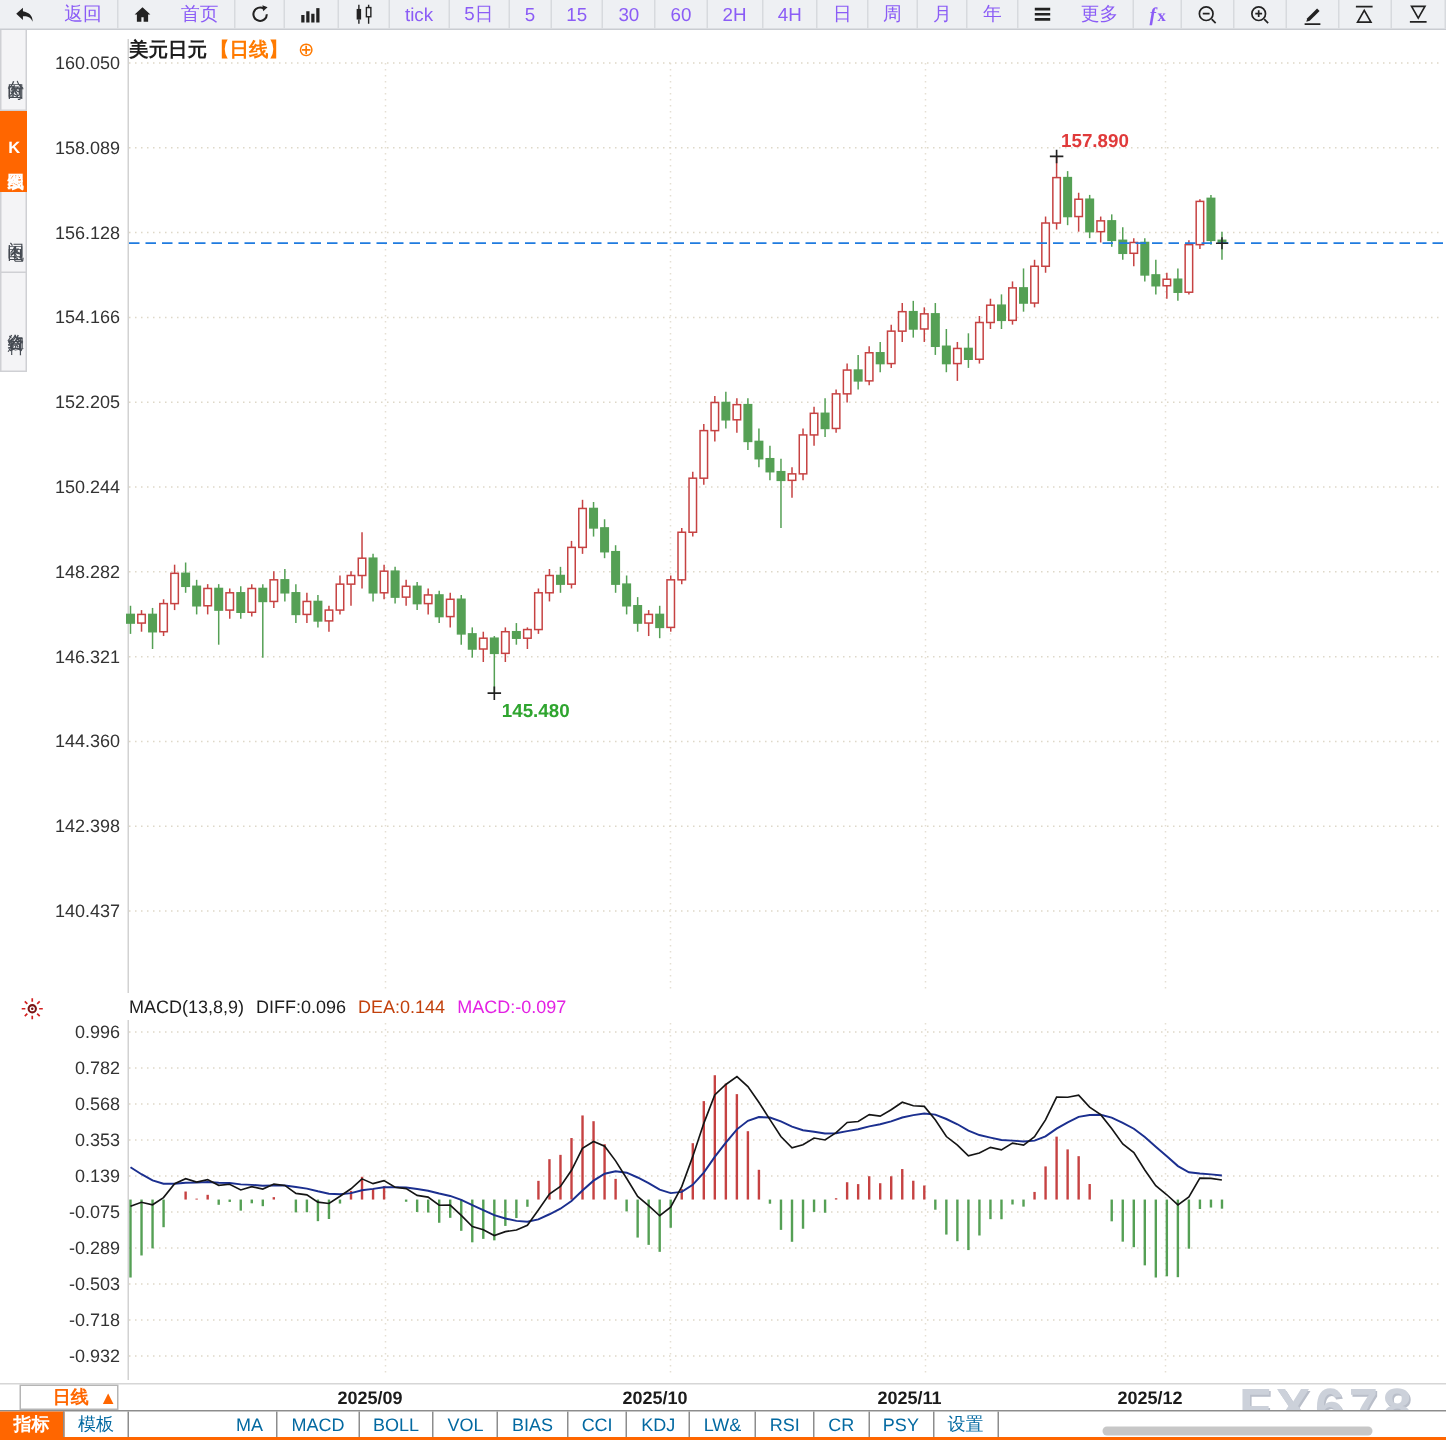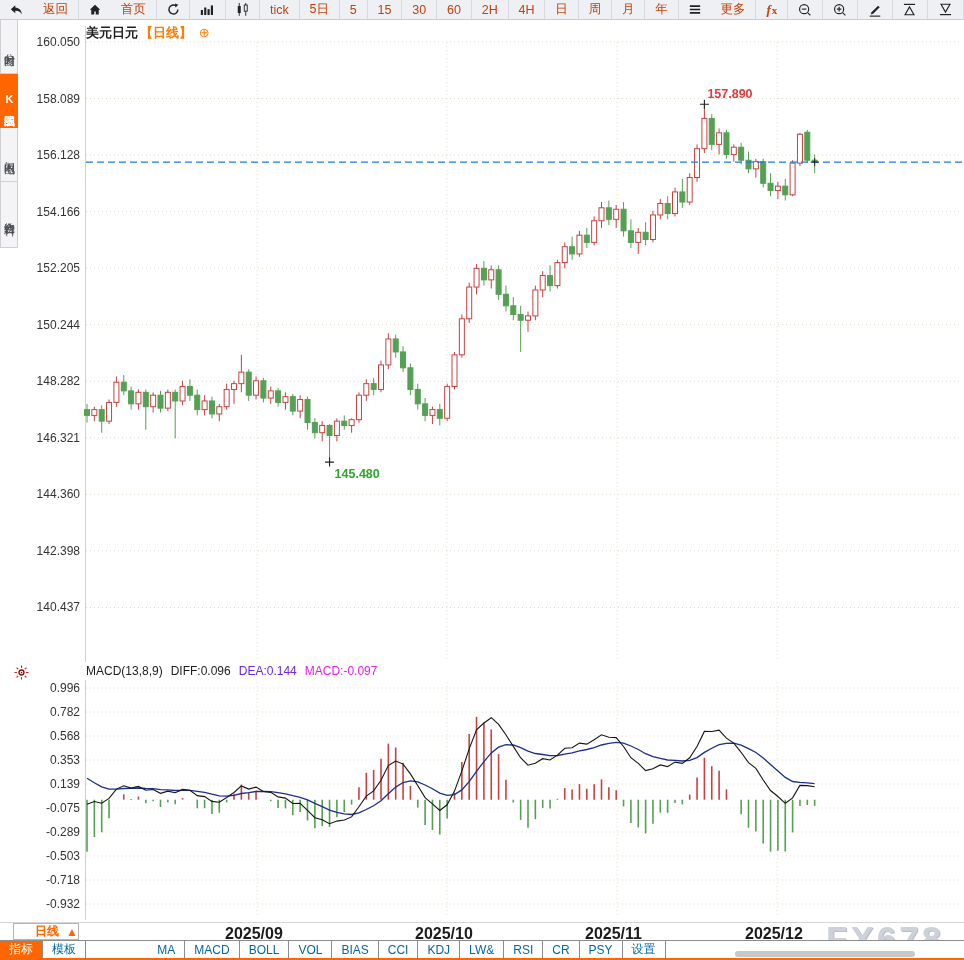--- a/index.html
+++ b/index.html
@@ -10,21 +10,21 @@
   }
   
   .toolbar{
     position:absolute;top:0;left:0;width:964px;height:20px;
     background:#eef0f3;border-bottom:1px solid #c9ccd1;
     display:flex;align-items:stretch;box-sizing:border-box;z-index:6;
   }
   .tb-item{
     flex:1 1 auto;display:flex;align-items:center;justify-content:center;
     gap:20px;padding:0 7px;border-right:1px solid #d7dade;
-    font-size:12.5px;color:#c2410c;white-space:nowrap;cursor:pointer;
+    font-size:12.5px;color:#8b5cf6;white-space:nowrap;cursor:pointer;
   }
   .tb-item svg{display:block}
   .fx{font-family:"Liberation Serif","DejaVu Serif",serif;font-size:13px;}
   .fx i{font-style:italic;font-weight:bold;margin-right:1px}
   .fx b{font-style:normal;font-weight:bold;font-size:11px}
   
   .sidebar{position:absolute;top:20px;left:0;width:18px;z-index:5;}
   .side-tab{
     writing-mode:vertical-rl;text-orientation:upright;
     width:18px;box-sizing:border-box;
@@ -42,37 +42,37 @@
   .macd-label span{margin-right:8px}
   
   svg.pane{position:absolute;left:0;background:transparent;z-index:2;}
   #priceChart{top:20px;}
   #macdChart{top:678px;}
   
   .xaxis-row{
     position:absolute;top:922px;left:0;width:964px;height:18px;
     border-top:1px solid #d6d6d6;background:transparent;z-index:4;
   }
-  .month-label{position:absolute;top:2px;font-size:16px;font-weight:bold;color:#1c1c1c;}
+  .month-label{position:absolute;top:2px;font-size:12px;font-weight:bold;color:#1c1c1c;}
   .period-box{
     position:absolute;left:13px;top:0;width:66px;height:17px;
     border:1px solid #b5b5b5;background:#fff;color:#ff6600;
     font-size:12px;font-weight:bold;display:flex;align-items:center;
     justify-content:flex-end;gap:7px;cursor:pointer;box-sizing:border-box;
   }
   .tabs-row{
     position:absolute;top:940px;left:0;width:964px;height:18px;
     border-top:1px solid #8d8d8d;background:#fff;display:flex;z-index:5;box-sizing:border-box;
   }
   .btab{
     display:flex;align-items:center;justify-content:center;
     padding:0 9px;border-right:1px solid #8d8d8d;font-size:12px;color:#0369a1;
     font-family:"Liberation Sans","DejaVu Sans",sans-serif;cursor:pointer;white-space:nowrap;
   }
-  .btab.active{background:#ff6600;color:#fff;font-weight:normal;}
+  .btab.active{background:#ff6600;color:#fff;font-weight:bold;}
   .btab.vip{color:#ff6600;margin-top:30px;}
   .bottom-line{position:absolute;top:958px;left:0;width:964px;height:2px;background:#ff6600;z-index:6;}
   .hscrollbar{position:absolute;top:951px;left:735px;width:180px;height:6px;background:#c7c7c7;border-radius:3px;z-index:6;cursor:pointer;}
   .watermark{
     position:absolute;top:900px;left:826px;z-index:3;
     font-size:35px;font-weight:bold;letter-spacing:3px;color:#ccd1da;
     text-shadow:1px 1px 0 #b9bec9;pointer-events:none;margin-top:19px;
   }
   .sun{position:absolute;left:14px;top:665px;z-index:4;}
 </style>
@@ -468,21 +468,21 @@
   <svg width="15" height="15" viewBox="0 0 16 16">
     <g stroke="#d42020" stroke-width="1.2">
       <path d="M8 0.5v2.6M8 12.9v2.6M0.5 8h2.6M12.9 8h2.6M2.7 2.7l1.8 1.8M11.5 11.5l1.8 1.8M13.3 2.7l-1.8 1.8M4.5 11.5l-1.8 1.8"></path>
     </g>
     <circle cx="8" cy="8" r="2.6" fill="none" stroke="#7a1515" stroke-width="1.5"></circle>
     <circle cx="8" cy="8" r="0.9" fill="#7a1515"></circle>
   </svg>
 </span>
 
 <div class="macd-label">
-  <span style="color:#1d1d1d">MACD(13,8,9)</span><span style="color:#1d1d1d">DIFF:0.096</span><span style="color: #6d28d9;">DEA:0.144</span><span style="color: rgb(227, 33, 227);">MACD:-0.097</span>
+  <span style="color:#1d1d1d">MACD(13,8,9)</span><span style="color:#1d1d1d">DIFF:0.096</span><span style="color: #c2410c;">DEA:0.144</span><span style="color: rgb(227, 33, 227);">MACD:-0.097</span>
 </div>
 
 <svg id="macdChart" class="pane" width="964" height="246">
     <line x1="85.5" y1="2" x2="85.5" y2="242" stroke="#d2d2d2" stroke-width="1"></line>
     <line x1="257" y1="4" x2="257" y2="240" stroke="#ded8c8" stroke-dasharray="1 3" stroke-width="1" opacity="0.8"></line>
     <line x1="447" y1="4" x2="447" y2="240" stroke="#ded8c8" stroke-dasharray="1 3" stroke-width="1" opacity="0.8"></line>
     <line x1="617" y1="4" x2="617" y2="240" stroke="#ded8c8" stroke-dasharray="1 3" stroke-width="1" opacity="0.8"></line>
     <line x1="777" y1="4" x2="777" y2="240" stroke="#ded8c8" stroke-dasharray="1 3" stroke-width="1" opacity="0.8"></line>
     <line x1="86" y1="10" x2="962" y2="10" stroke="#ded8c8" stroke-dasharray="1 3" stroke-width="1"></line>
     <text x="80" y="14" text-anchor="end" font-size="12" fill="#333333">0.996</text>

